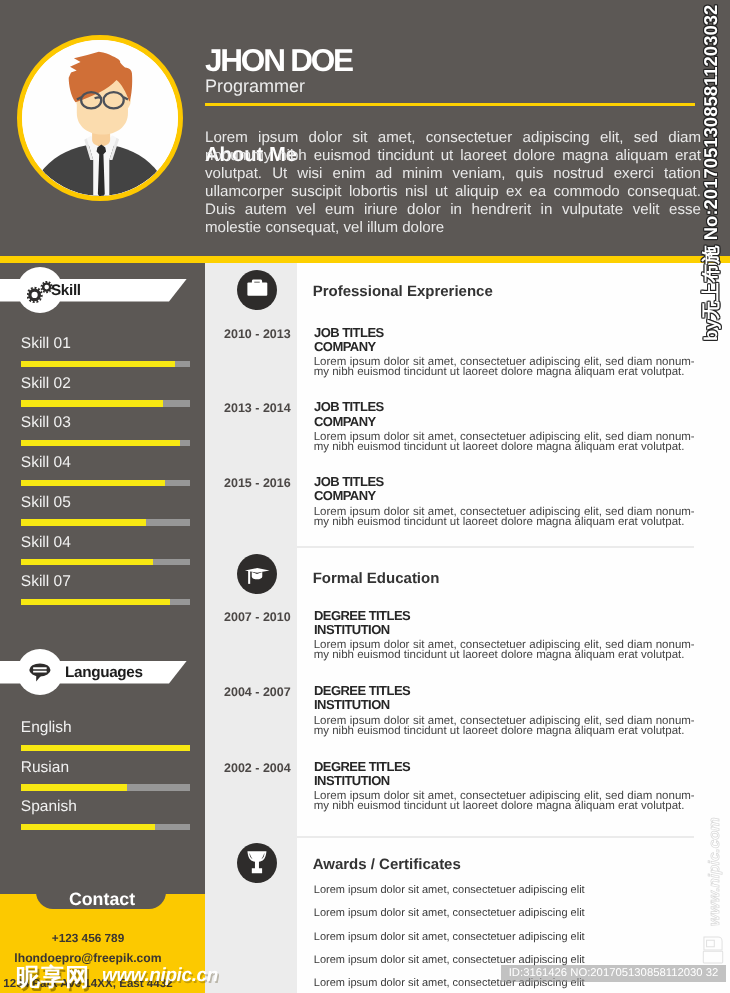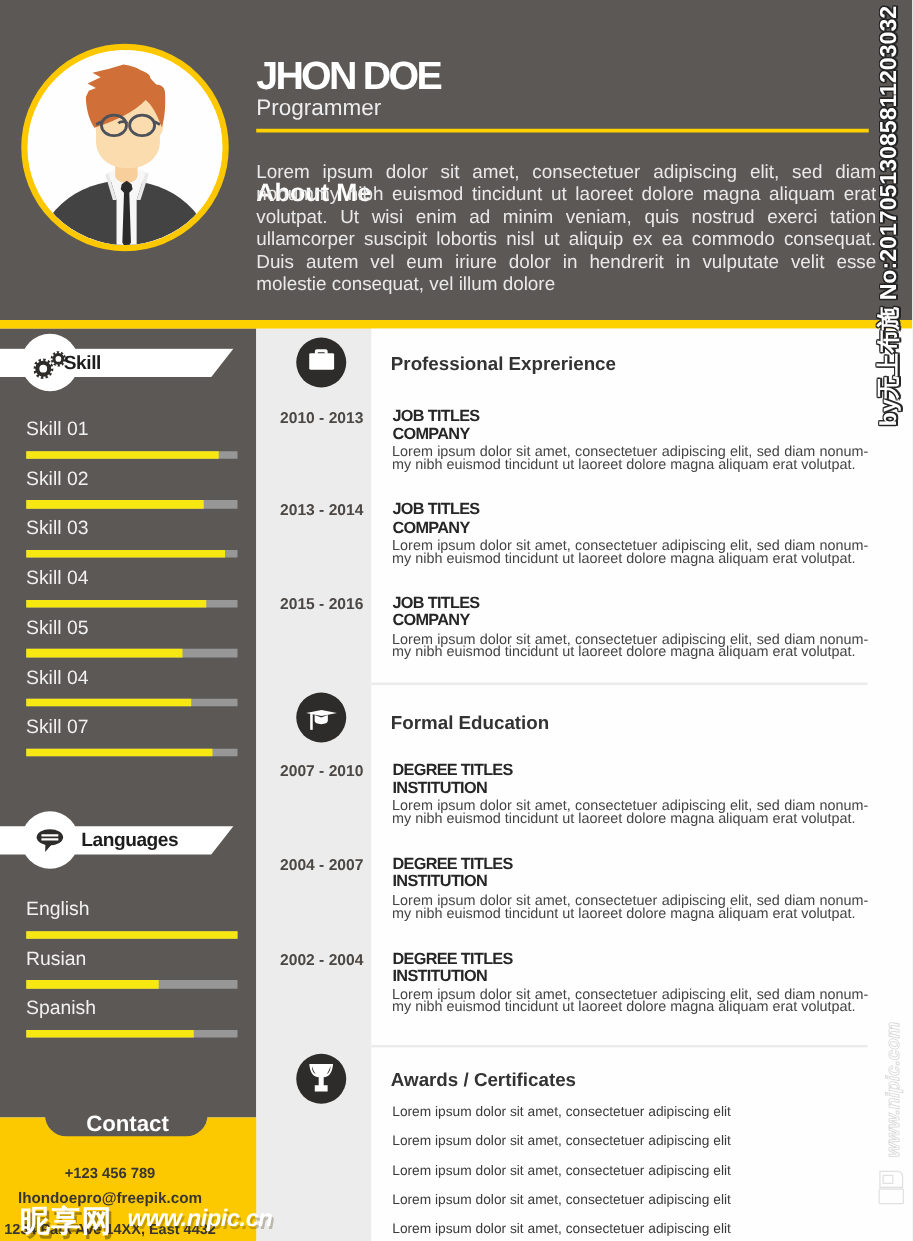--- a/index.html
+++ b/index.html
@@ -278,20 +278,21 @@
       <div class="aw" style="top:953.9px">Lorem ipsum dolor sit amet, consectetuer adipiscing elit</div>
       <div class="aw" style="top:977.2px">Lorem ipsum dolor sit amet, consectetuer adipiscing elit</div>
     </div>
 
   <div class="wm-vert-main">
     <span>by无上布施 No:20170513085811203032</span>
   </div>
   <div class="wm-vert-url">
     <span>www.nipic.com</span>
   </div>
+  <div class="wm-id">ID:3161426 NO:201705130858112030 32</div>
   <div class="wm-cn">昵享网</div>
   <div class="wm-site">www.nipic.cn</div>
   <div class="wm-logo">
     <svg viewBox="0 0 34 46" width="22" height="30">
       <g fill="none" stroke="#d8d8d8" stroke-width="1.6">
         <path d="M3 3 h22 a6 6 0 0 1 6 6 v14 h-28 Z"></path>
         <path d="M7 8 h12 v10 h-12 Z"></path>
         <rect x="2" y="25" width="30" height="18" rx="1"></rect>
       </g>
     </svg>

